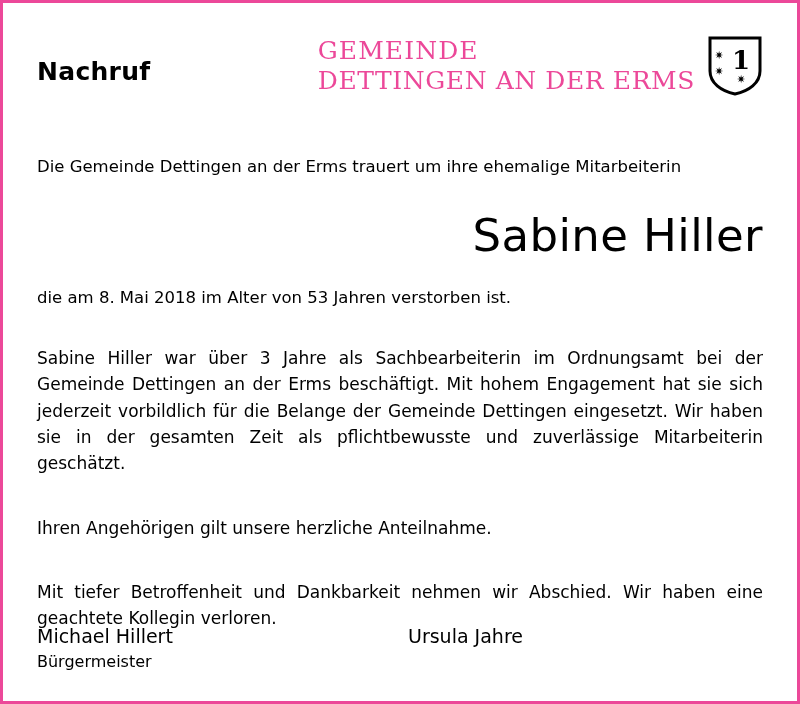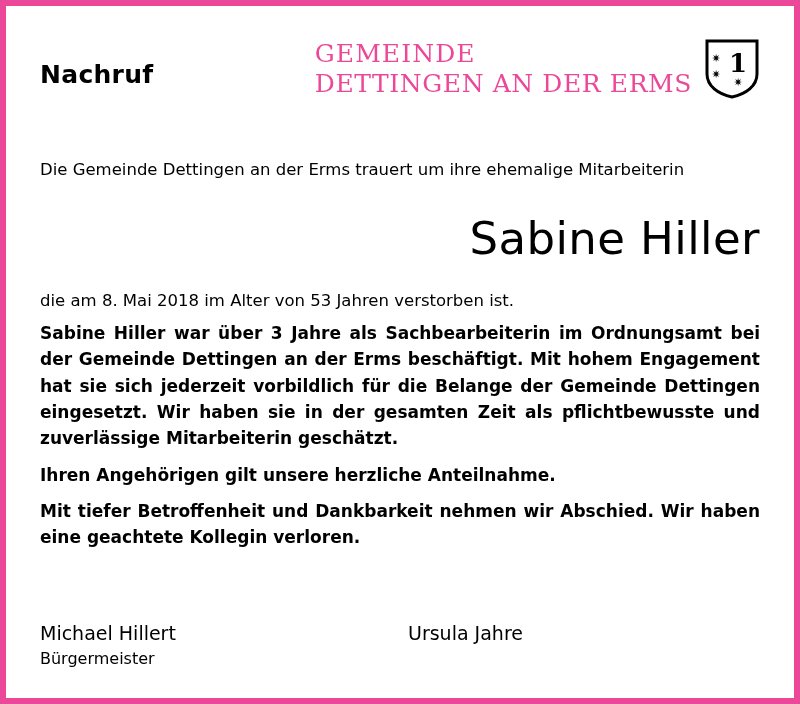--- a/index.html
+++ b/index.html
@@ -11,21 +11,21 @@
     width: 800px;
     height: 704px;
     font-family: "DejaVu Sans", sans-serif;
     color: #000000;
     overflow: hidden;
   }
   .obituary {
     box-sizing: border-box;
     width: 800px;
     height: 704px;
-    border: 6px solid #ec4899;
+    border: 3px solid #ec4899;
     background: #ffffff;
     padding: 26px 34px 20px 34px;
     position: relative;
   }
   .header {
     display: flex;
     align-items: flex-start;
     justify-content: space-between;
     height: 82px;
   }
@@ -81,23 +81,22 @@
     font-family: "DejaVu Sans", sans-serif;
   }
   .deathline {
     font-size: 16.5px;
     margin-top: 14px;
   }
   .para {
     font-size: 17px;
     line-height: 1.55;
     text-align: justify;
-    margin-top: 10px;
+    margin-top: 38px;
     hyphens: none;
-    font-weight: bold;
   }
   .para.short {
     text-align: left;
   }
   .signatures {
     position: absolute;
     left: 34px;
     right: 18px;
     bottom: 28px;
     display: flex;

